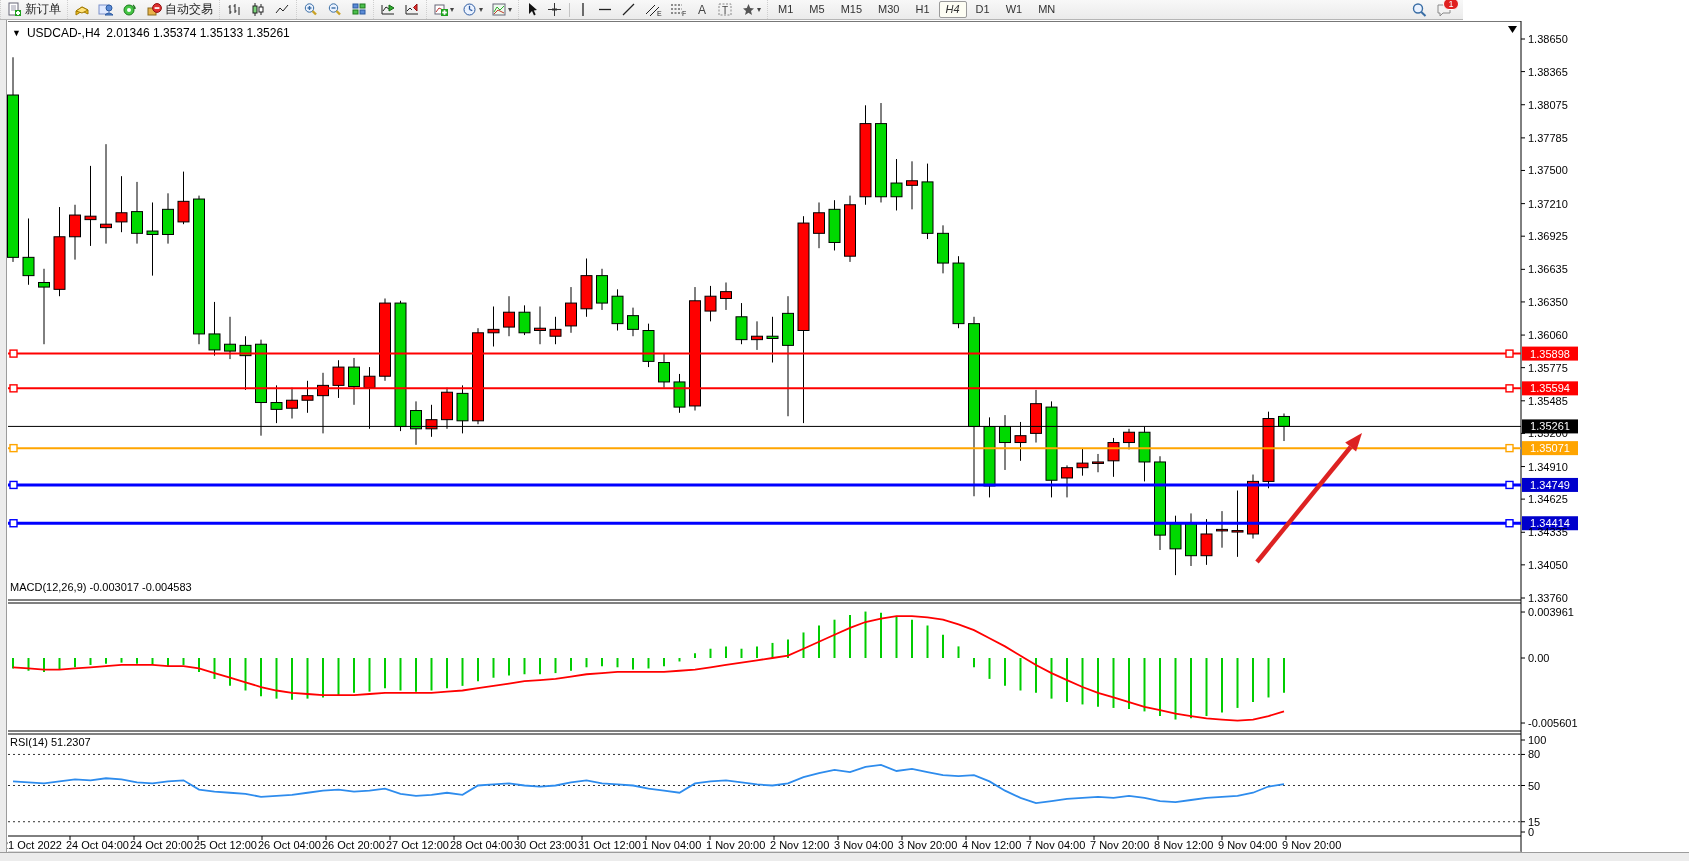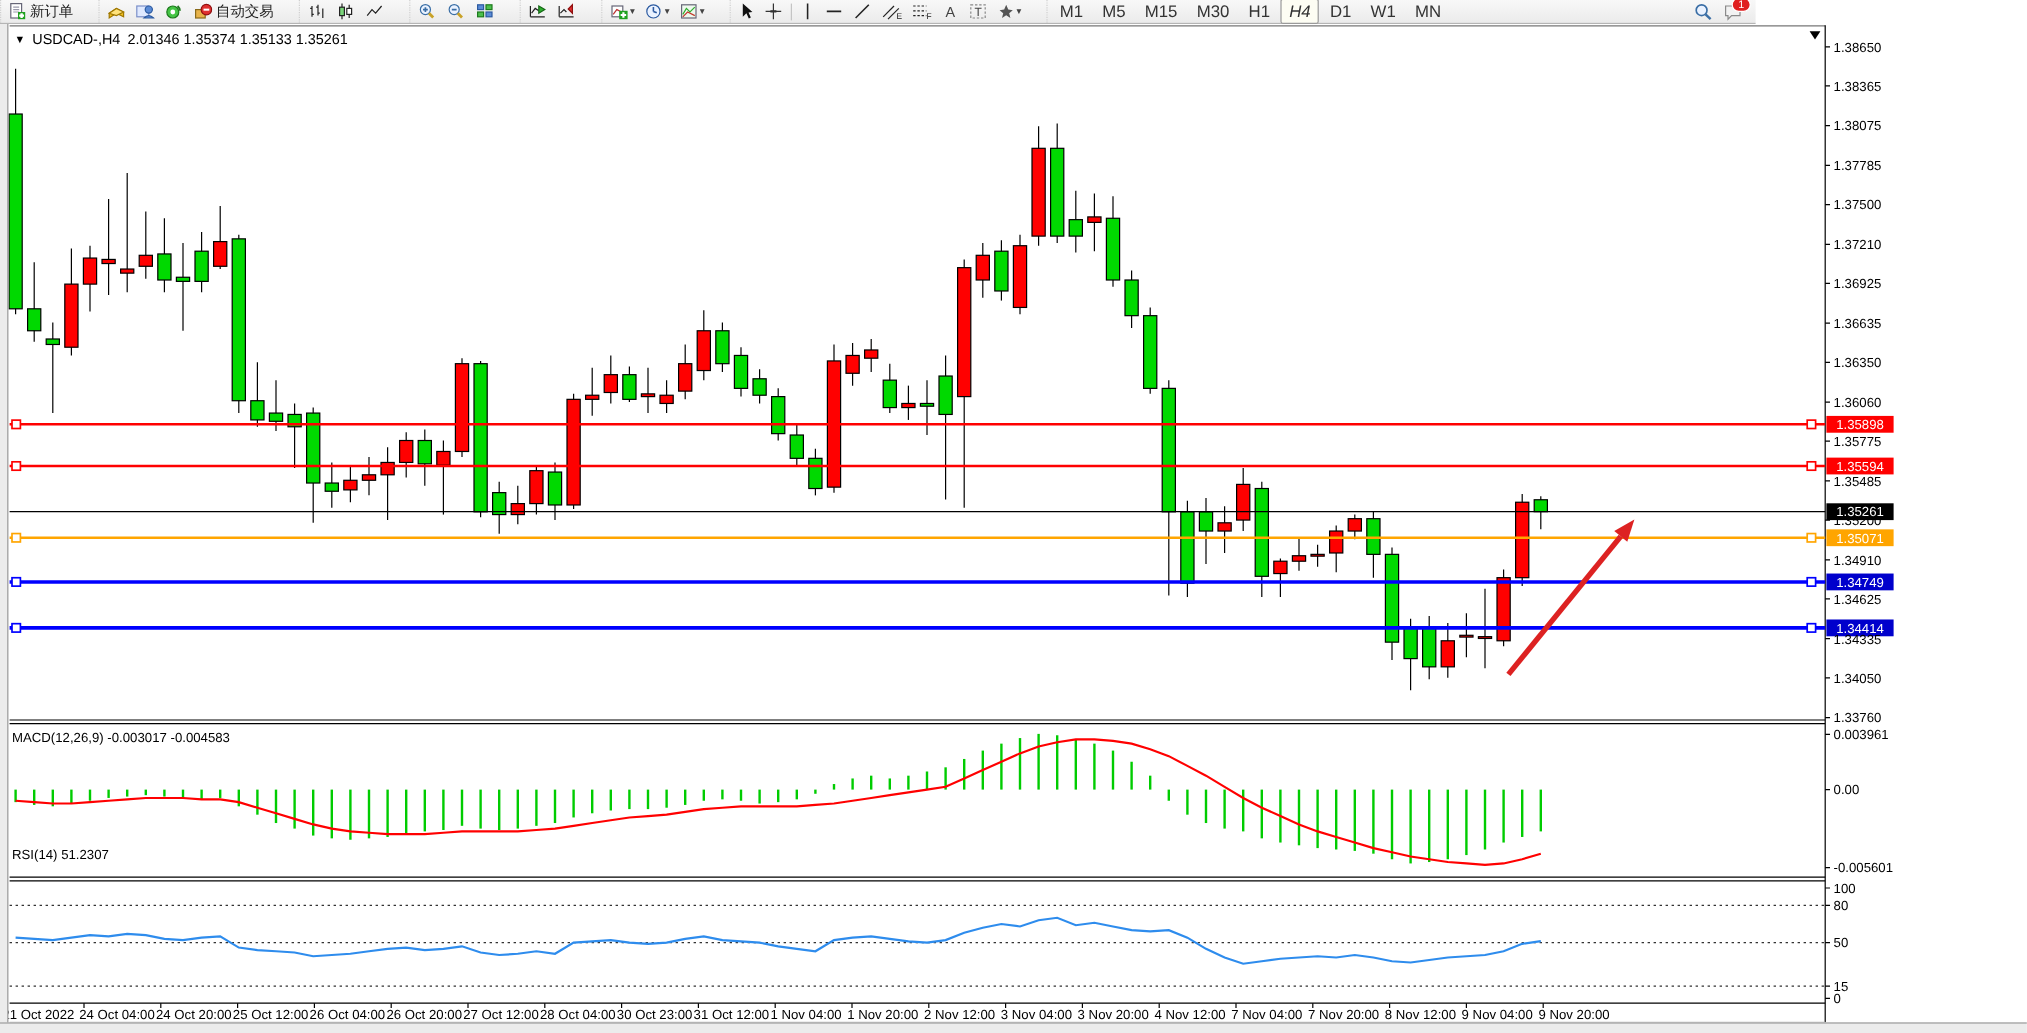--- a/index.html
+++ b/index.html
@@ -1,24 +1,24 @@
 <!DOCTYPE html>
 <html><head>
 <meta charset="utf-8">
 <style>
   html,body{margin:0;padding:0;background:#fff;width:1689px;height:861px;overflow:hidden;
     font-family:"Liberation Sans","DejaVu Sans",sans-serif;-webkit-font-smoothing:none;}
   
   .toolbar{position:absolute;left:0;top:0;width:1463px;height:19px;background:linear-gradient(#f8f8f8,#ebebeb);
-    border-bottom:1px solid #b5b5b5;display:flex;align-items:center;font-size:12px;color:#222;gap:15px;}
+    border-bottom:1px solid #b5b5b5;display:flex;align-items:center;font-size:12px;color:#222;}
   .tb-group{display:flex;align-items:center;height:19px;padding:0 2px;border-left:1px dotted #cfcfcf;}
   .tb-btn{display:flex;align-items:center;height:17px;padding:0 2px;margin:0 1px;border:1px solid transparent;border-radius:2px;}
   .tb-sep{width:1px;height:14px;background:#c4c4c4;margin:0 3px;}
   .tb-label{margin-left:3px;white-space:nowrap;}
-  .tf-btn{font-size:14px;padding:1px 6px 2px 6px;margin:0 1px;border:1px solid transparent;border-radius:2px;color:#333;}
+  .tf-btn{font-size:11px;padding:1px 6px 2px 6px;margin:0 1px;border:1px solid transparent;border-radius:2px;color:#333;}
   .tf-btn.active{background:#fdfdf3;border:1px solid #9a9a9a;font-style:italic;}
   .caret{font-size:8px;color:#444;margin-left:1px;}
   .tb-right{position:absolute;right:6px;top:0;height:19px;display:flex;align-items:center;}
   .chat-badge{position:absolute;right:-4px;top:-3px;background:#e02020;color:#fff;font-size:9px;line-height:10px;
     min-width:10px;text-align:center;border-radius:6px;padding:0 2px;border:1px solid #fff;}
   svg.icon{display:block;}
   
   .chart-wrap{position:absolute;left:0;top:20px;width:1689px;height:841px;background:#fff;}
   .edge-left{position:absolute;left:0;top:0;width:6px;height:833px;background:#ececec;border-right:1px solid #9c9c9c;}
   .edge-bottom{position:absolute;left:0;top:832px;width:1689px;height:9px;background:#ececec;border-top:1px solid #9c9c9c;}
@@ -747,17 +747,17 @@
         <line x1="1286" y1="816" x2="1286" y2="820" stroke="#000"></line>
         <text x="1282" y="829" font-size="11" fill="#000" font-family="Liberation Sans,sans-serif">9 Nov 20:00</text>
       </g>
       <polygon points="1508,6 1517,6 1512.5,13" fill="#000"></polygon>
     </svg>
   <div class="chart-title">
     <span class="tri">▼</span>
     <span>USDCAD-,H4</span>
     <span>2.01346 1.35374 1.35133 1.35261</span>
   </div>
-  <div class="pane-label" style="left:10px;top:589px">MACD(12,26,9) -0.003017 -0.004583</div>
-  <div class="pane-label" style="left:10px;top:687px">RSI(14) 51.2307</div>
+  <div class="pane-label" style="left:10px;top:561px">MACD(12,26,9) -0.003017 -0.004583</div>
+  <div class="pane-label" style="left:10px;top:716px">RSI(14) 51.2307</div>
   <div class="edge-left"></div>
   <div class="edge-bottom"></div>
 </div>
 
 </body></html>

